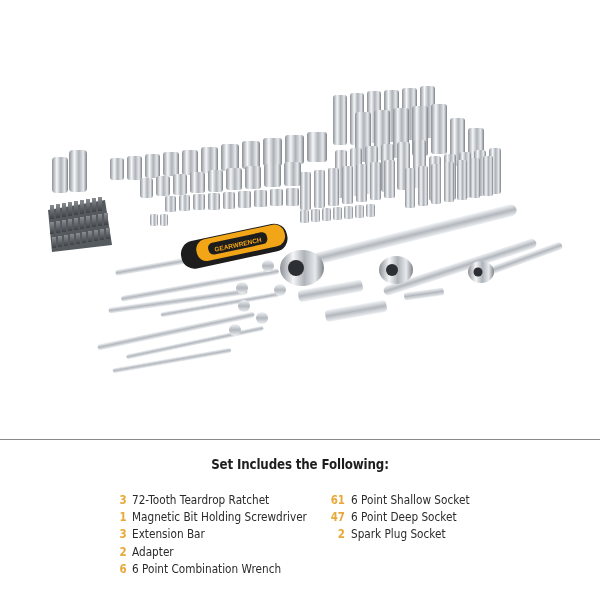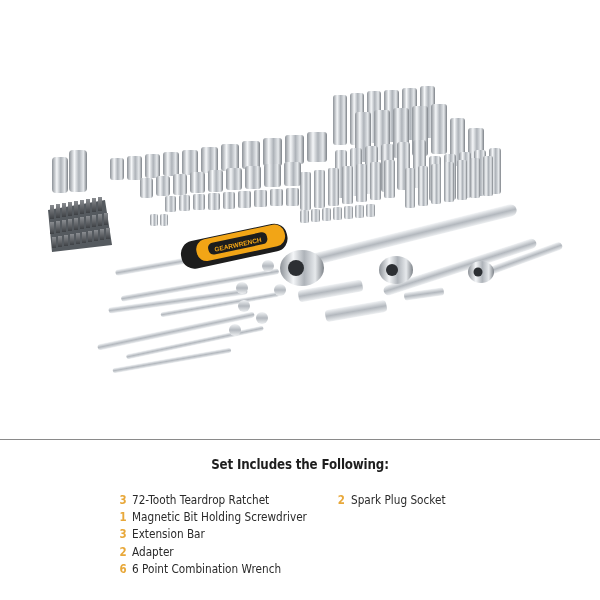--- a/index.html
+++ b/index.html
@@ -251,16 +251,24 @@
     <span class="name">Adapter</span>
   </div>
   <div class="row">
     <span class="qty">6</span>
     <span class="name">6 Point Combination Wrench</span>
   </div>
 </div>
 
 <div class="list list-right">
   <div class="row">
+    <span class="qty">61</span>
+    <span class="name">6 Point Shallow Socket</span>
+  </div>
+  <div class="row">
+    <span class="qty">47</span>
+    <span class="name">6 Point Deep Socket</span>
+  </div>
+  <div class="row">
     <span class="qty">2</span>
     <span class="name">Spark Plug Socket</span>
   </div>
 </div>
 
 </body></html>

